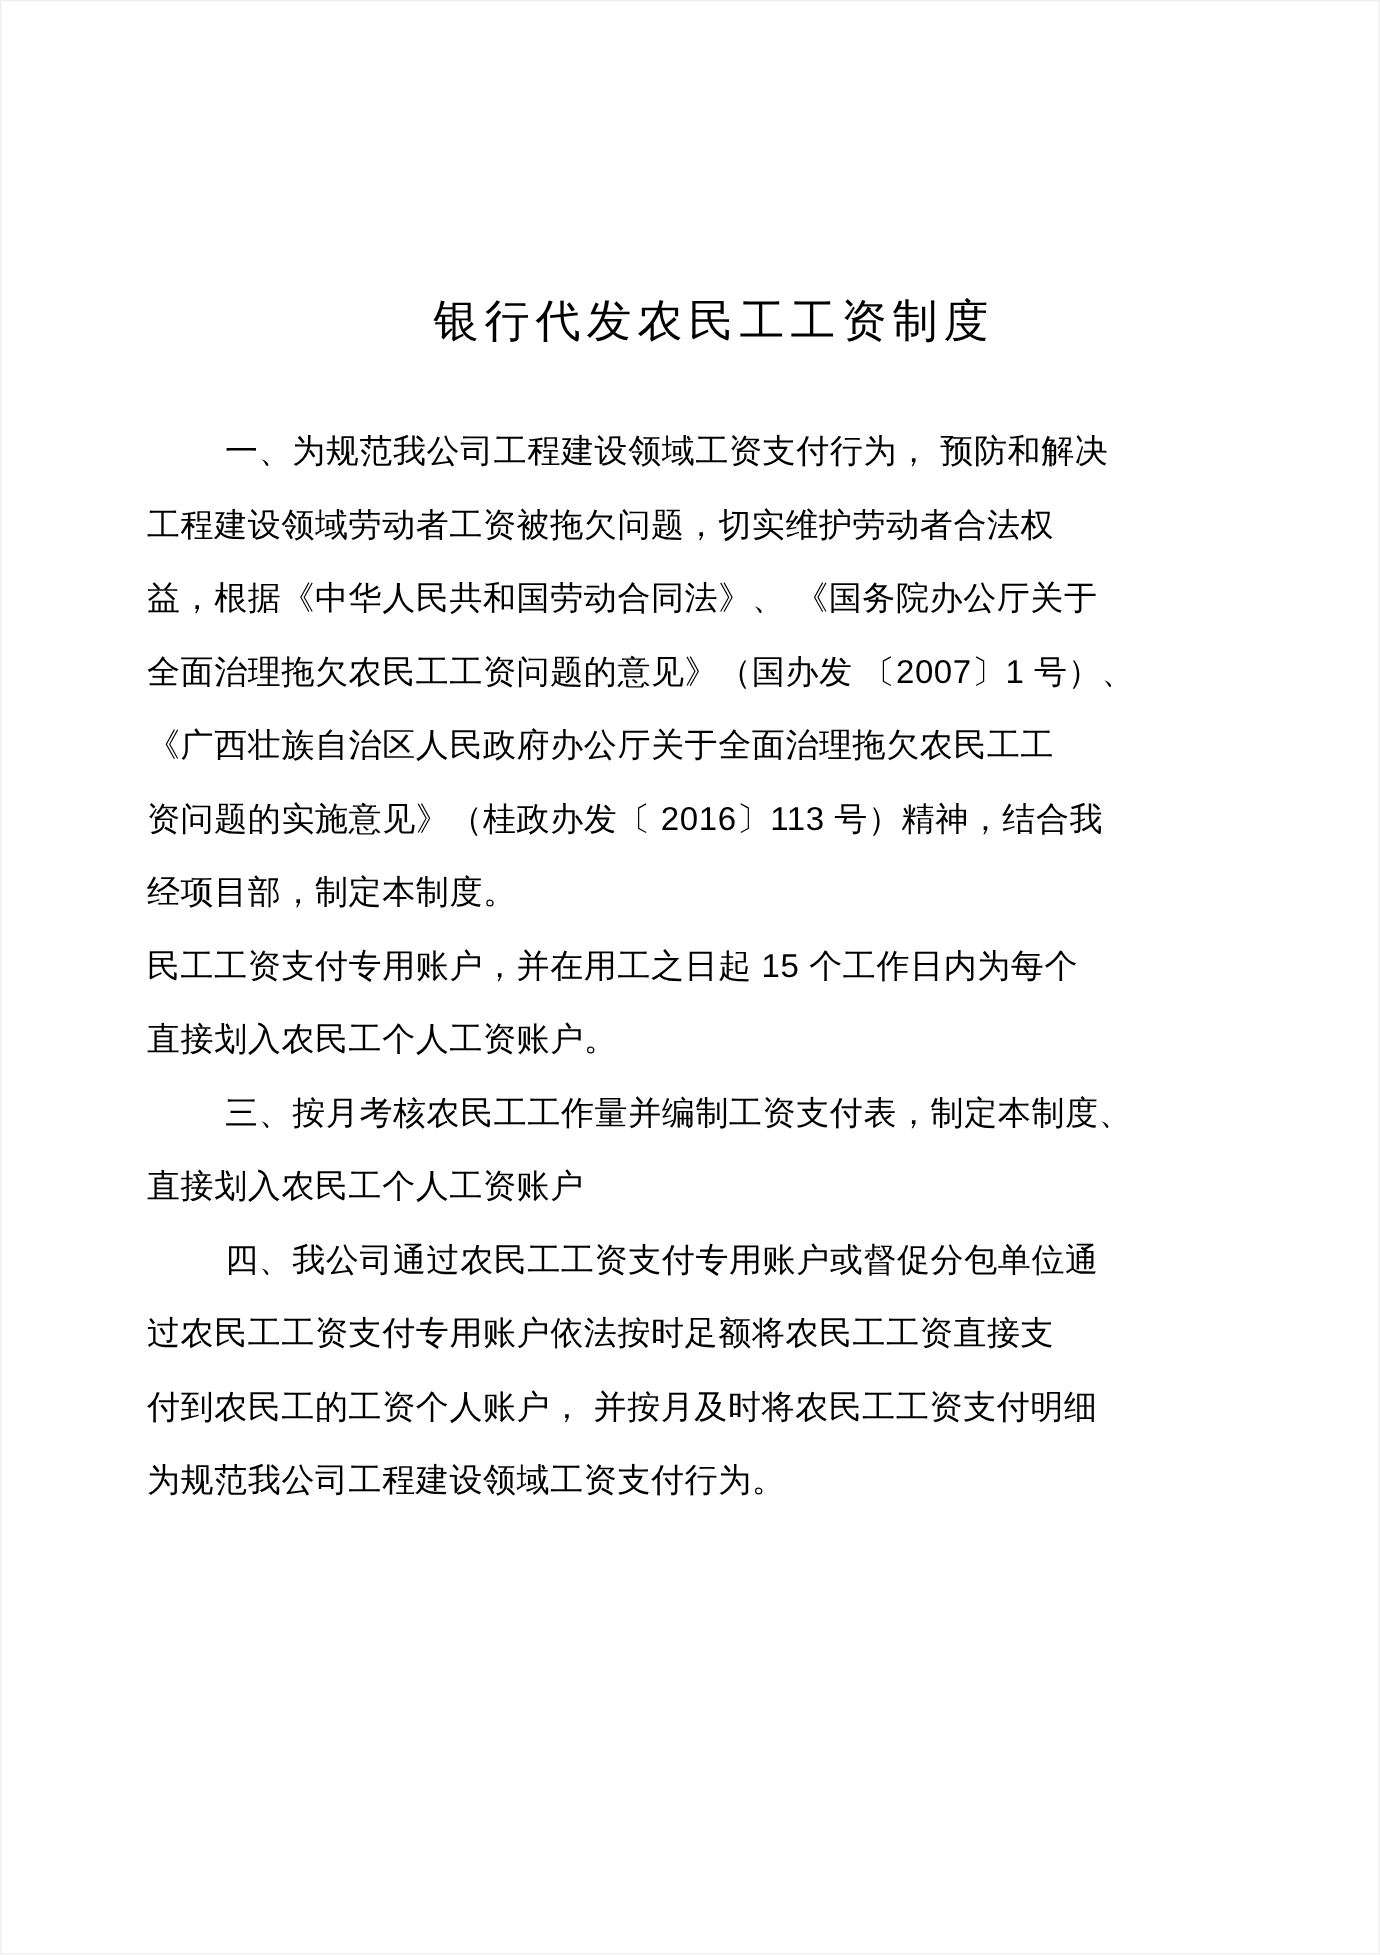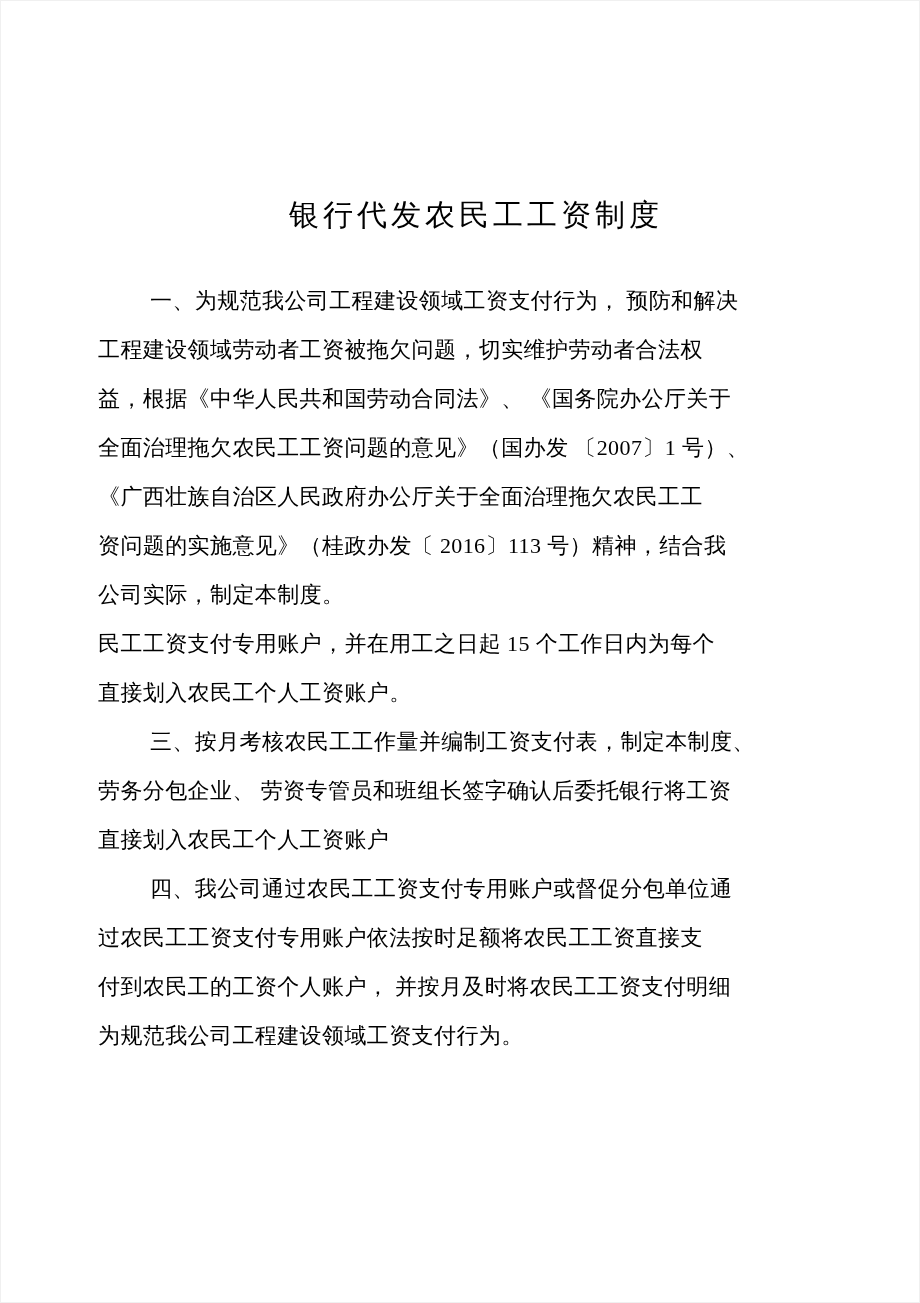--- a/index.html
+++ b/index.html
@@ -36,42 +36,40 @@
     top: 275px;
     left: 97px;
     width: 625px;
     font-size: 22px;
     line-height: 49px;
     letter-spacing: 0.4px;
   }
   .line {
     white-space: nowrap;
     height: 49px;
-    font-family: Liberation Serif, serif;
   }
   .line.indent {
     padding-left: 52px;
   }
 </style>
 </head>
 <body>
 
 <div class="page">
   <h1 class="doc-title">银行代发农民工工资制度</h1>
   <div class="doc-content">
     <div class="line indent">一、为规范我公司工程建设领域工资支付行为， 预防和解决</div>
     <div class="line">工程建设领域劳动者工资被拖欠问题，切实维护劳动者合法权</div>
     <div class="line">益，根据《中华人民共和国劳动合同法》、 《国务院办公厅关于</div>
     <div class="line">全面治理拖欠农民工工资问题的意见》（国办发 〔2007〕1 号）、</div>
     <div class="line">《广西壮族自治区人民政府办公厅关于全面治理拖欠农民工工</div>
     <div class="line">资问题的实施意见》（桂政办发〔 2016〕113 号）精神，结合我</div>
-    <div class="line">公司实际，制定本制度。</div>
+    <div class="line">经项目部，制定本制度。</div>
     <div class="line">民工工资支付专用账户，并在用工之日起 15 个工作日内为每个</div>
     <div class="line">直接划入农民工个人工资账户。</div>
     <div class="line indent">三、按月考核农民工工作量并编制工资支付表，制定本制度、</div>
-    <div class="line">劳务分包企业、 劳资专管员和班组长签字确认后委托银行将工资</div>
     <div class="line">直接划入农民工个人工资账户</div>
     <div class="line indent">四、我公司通过农民工工资支付专用账户或督促分包单位通</div>
     <div class="line">过农民工工资支付专用账户依法按时足额将农民工工资直接支</div>
     <div class="line">付到农民工的工资个人账户， 并按月及时将农民工工资支付明细</div>
     <div class="line">为规范我公司工程建设领域工资支付行为。</div>
   </div>
 </div>
 
 </body></html>

